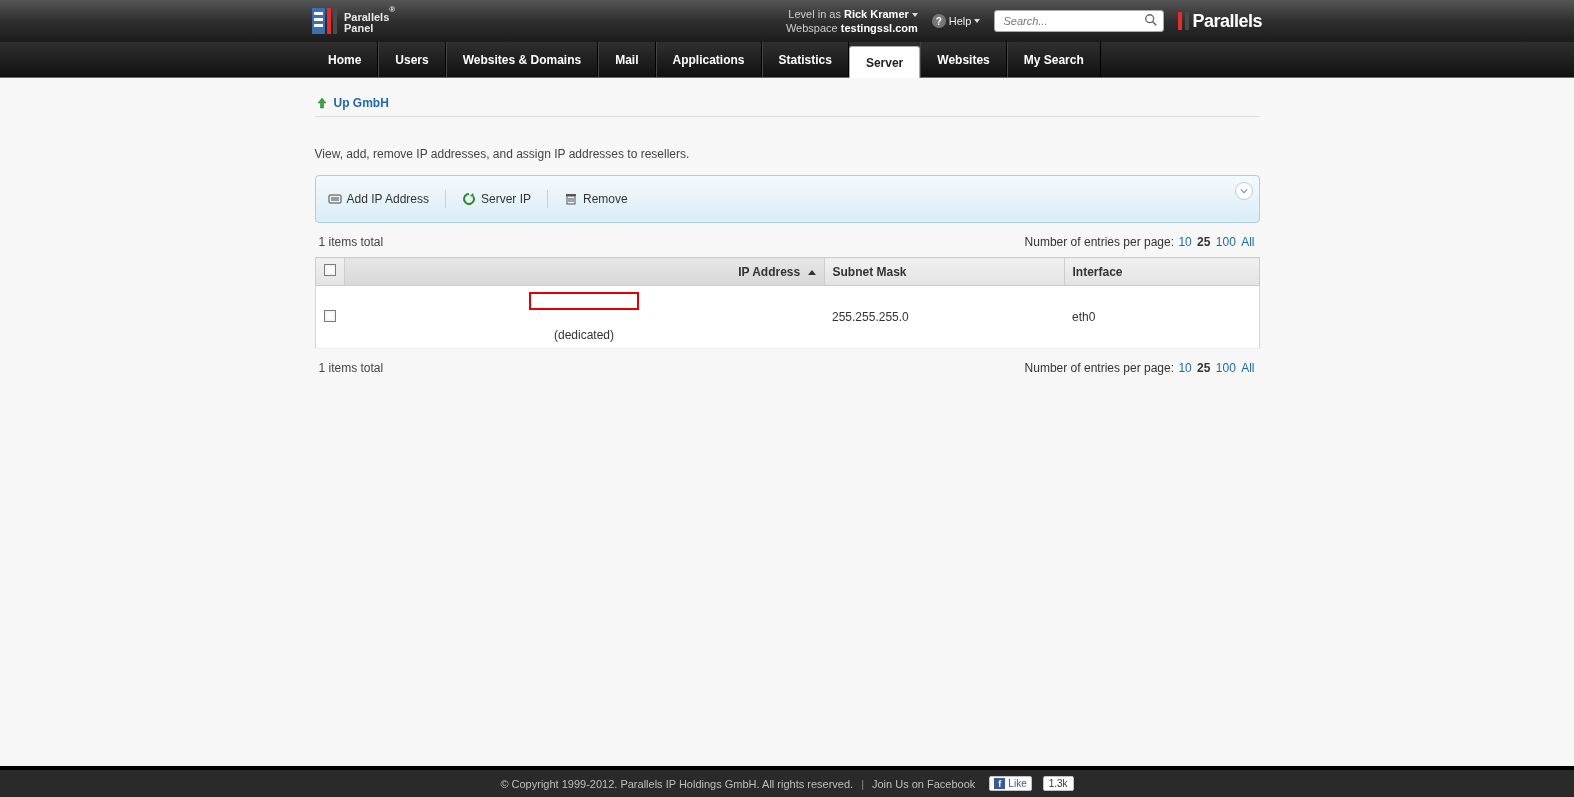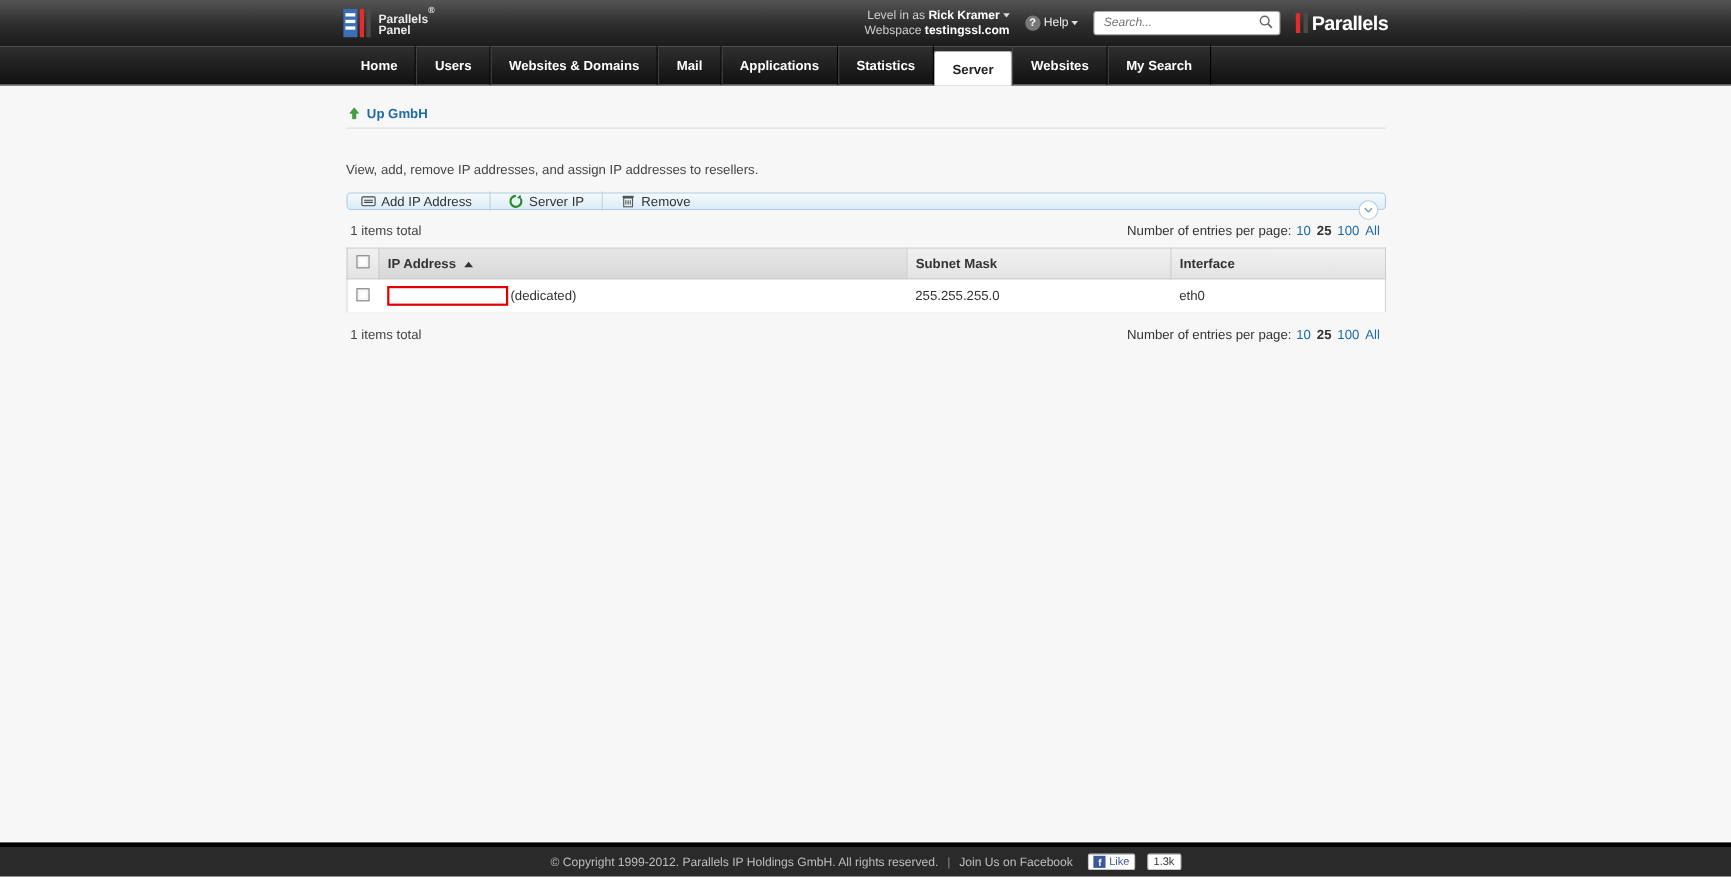--- a/index.html
+++ b/index.html
@@ -59,40 +59,40 @@
   .nav-tab:first-child{border-left:none;}
   .nav-tab.active{background:#fff;color:#222;border-top-left-radius:3px;border-top-right-radius:3px;border:1px solid #aaa;border-bottom:none;margin-top:4px;height:32px;}
   
   .page-wrap{width:945px;margin:0 auto;padding:18px 0 30px;flex:1;}
   .page-head{display:flex;align-items:center;justify-content:space-between;border-bottom:1px solid #ddd;padding-bottom:6px;margin-bottom:30px;}
   .page-title{font-size:26px;font-weight:400;color:#426490;}
   .uplevel{display:flex;align-items:center;gap:5px;color:#1e6aa7;font-weight:bold;font-size:12px;cursor:pointer;}
   .uplevel svg{width:14px;height:14px;}
   .page-desc{color:#444;margin-bottom:14px;font-size:12px;}
   
-  .toolbar{background:linear-gradient(to bottom,#f4fafd 0%,#dbecf6 100%);border:1px solid #aecde2;border-radius:4px;padding:4px 8px;display:flex;align-items:center;gap:12px;height:16px;position:relative;}
+  .toolbar{background:linear-gradient(to bottom,#f4fafd 0%,#dbecf6 100%);border:1px solid #aecde2;border-radius:4px;padding:4px 8px;display:flex;align-items:center;gap:12px;height:48px;position:relative;}
   .tool-item{display:flex;align-items:center;gap:5px;color:#333;font-size:12px;cursor:pointer;padding:2px 4px;}
   .tool-item svg{width:14px;height:14px;}
   .sep-vert{width:1px;height:18px;background:#bcd3e2;}
   .tool-expand{position:absolute;right:6px;top:6px;width:18px;height:18px;border:1px solid #b9cfdc;border-radius:50%;background:#fff;display:flex;align-items:center;justify-content:center;cursor:pointer;}
   .tool-expand svg{width:8px;height:8px;fill:#7a95a7;}
   
   .tbl-meta{display:flex;justify-content:space-between;color:#444;font-size:12px;padding:12px 4px 8px;}
   .tbl-meta .perpage{color:#333;}
   .tbl-meta .perpage a{color:#1e6aa7;text-decoration:none;margin:0 1px;cursor:pointer;}
   .tbl-meta .perpage a.cur{font-weight:bold;}
   
   table.data{width:100%;border-collapse:collapse;border:1px solid #d5d5d5;background:#fff;}
   table.data th{background:linear-gradient(to bottom,#f1f1f1,#e3e3e3);border:1px solid #ccc;font-size:12px;font-weight:bold;text-align:left;padding:6px 8px;color:#333;}
-  table.data th.sorted{background:linear-gradient(to bottom,#e7e7e7,#d7d7d7);}
+  table.data th.sorted{background:linear-gradient(to bottom,#e7e7e7,#d7d7d7);text-align:right;}
   table.data th .sort-arrow{display:inline-block;width:0;height:0;border-left:4px solid transparent;border-right:4px solid transparent;border-bottom:5px solid #333;margin-left:4px;vertical-align:middle;}
   table.data td{padding:6px 8px;font-size:12px;border-bottom:1px solid #eee;}
   .chk-col{width:28px;text-align:center;}
   .chk{width:12px;height:12px;border:1px solid #7a7a7a;background:#fff;display:inline-block;box-shadow:inset 0 0 0 2px #f5f5f5;}
-  .ipcell{display:flex;align-items:center;gap:2px;}
+  .ipcell{display:flex;align-items:center;gap:18px;flex-direction:column;}
   .redbox{display:inline-block;width:110px;height:18px;border:2px solid #e20000;}
   
   .footer{background:#2a2a2a;border-top:4px solid #000;color:#bfbfbf;font-size:11px;padding:6px 0;text-align:center;}
   .footer .fb-like{display:inline-flex;align-items:center;border:1px solid #c2c2c2;border-radius:2px;background:#fff;color:#3b5998;font-size:10px;padding:1px 4px;margin-left:6px;gap:3px;}
   .footer .fb-like .f{background:#3b5998;color:#fff;font-weight:bold;width:11px;height:11px;display:inline-flex;align-items:center;justify-content:center;font-size:9px;}
   .footer .fb-count{display:inline-block;border:1px solid #c2c2c2;border-radius:2px;background:#fff;color:#333;font-size:10px;padding:1px 5px;margin-left:3px;position:relative;}
   .footer-inner{display:inline-flex;align-items:center;gap:8px;}
   .footer .divider{color:#888;}
 </style>
 </head>

